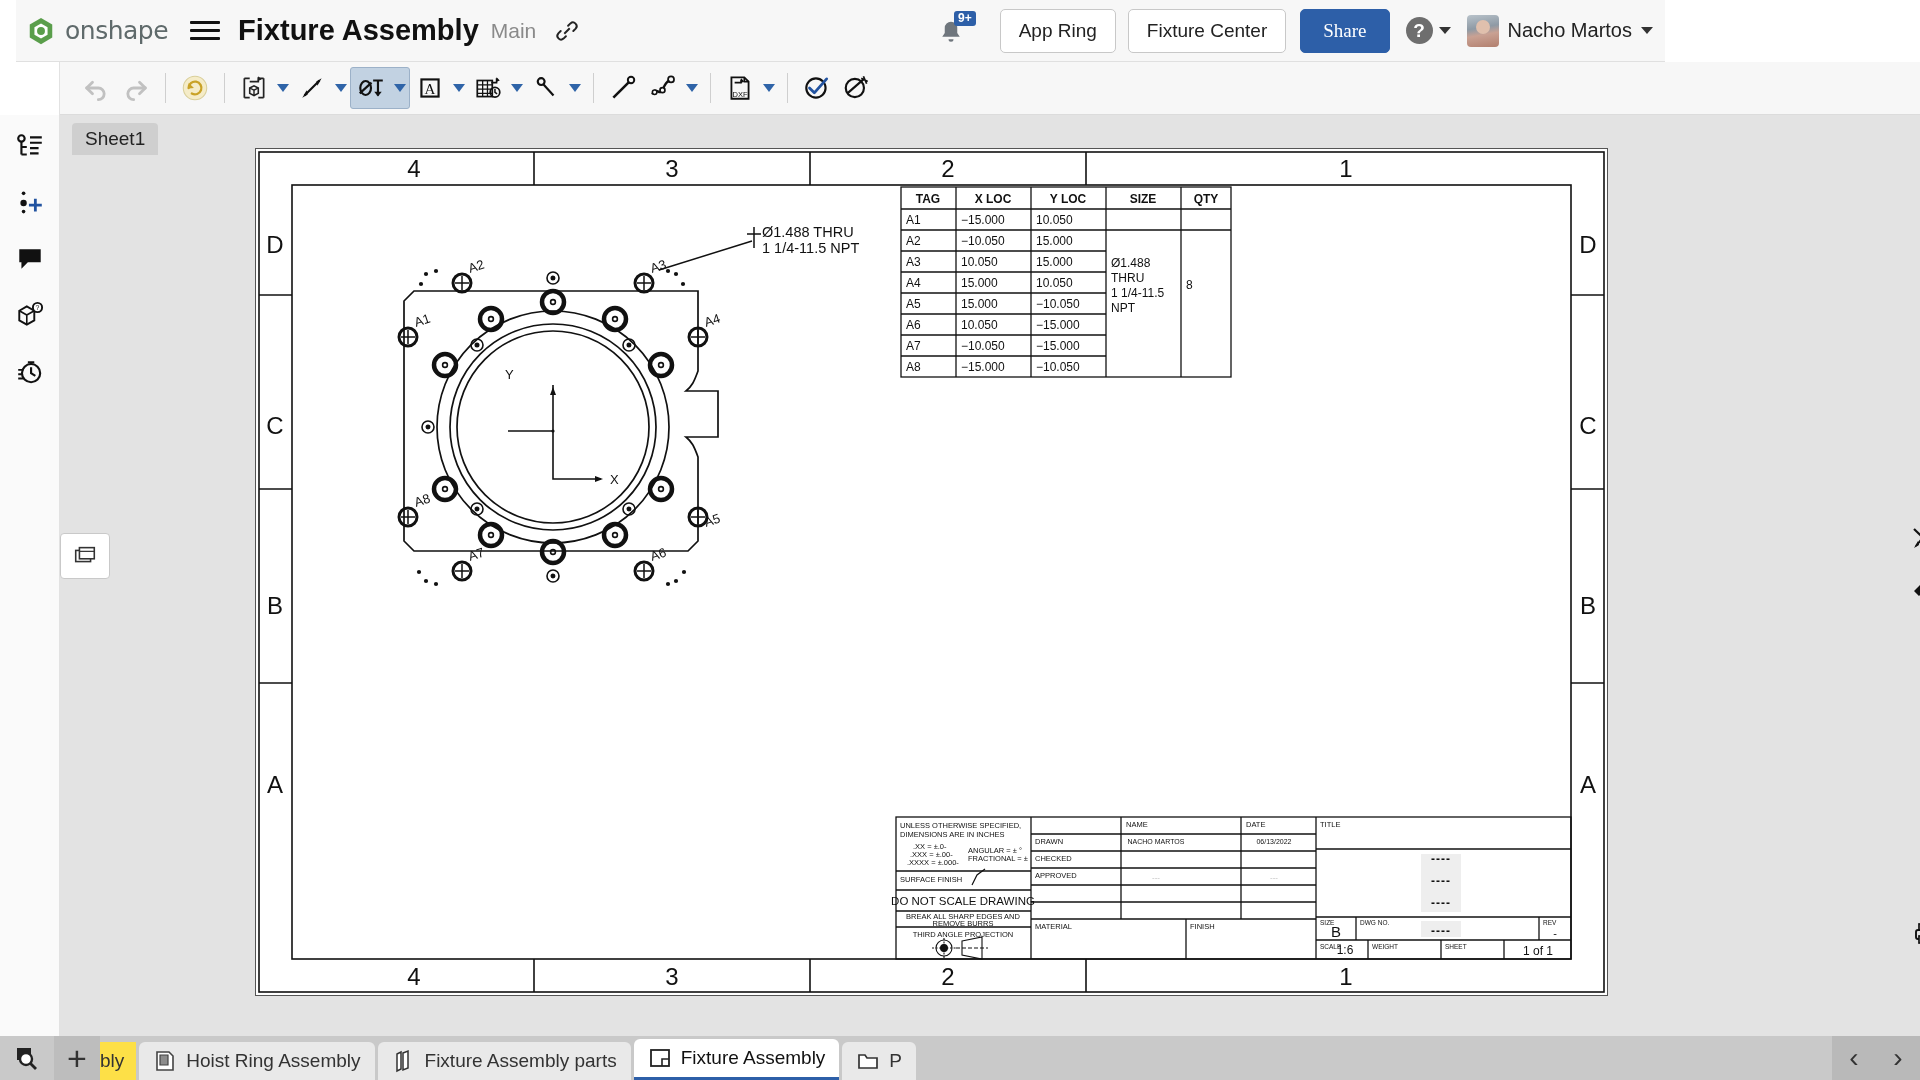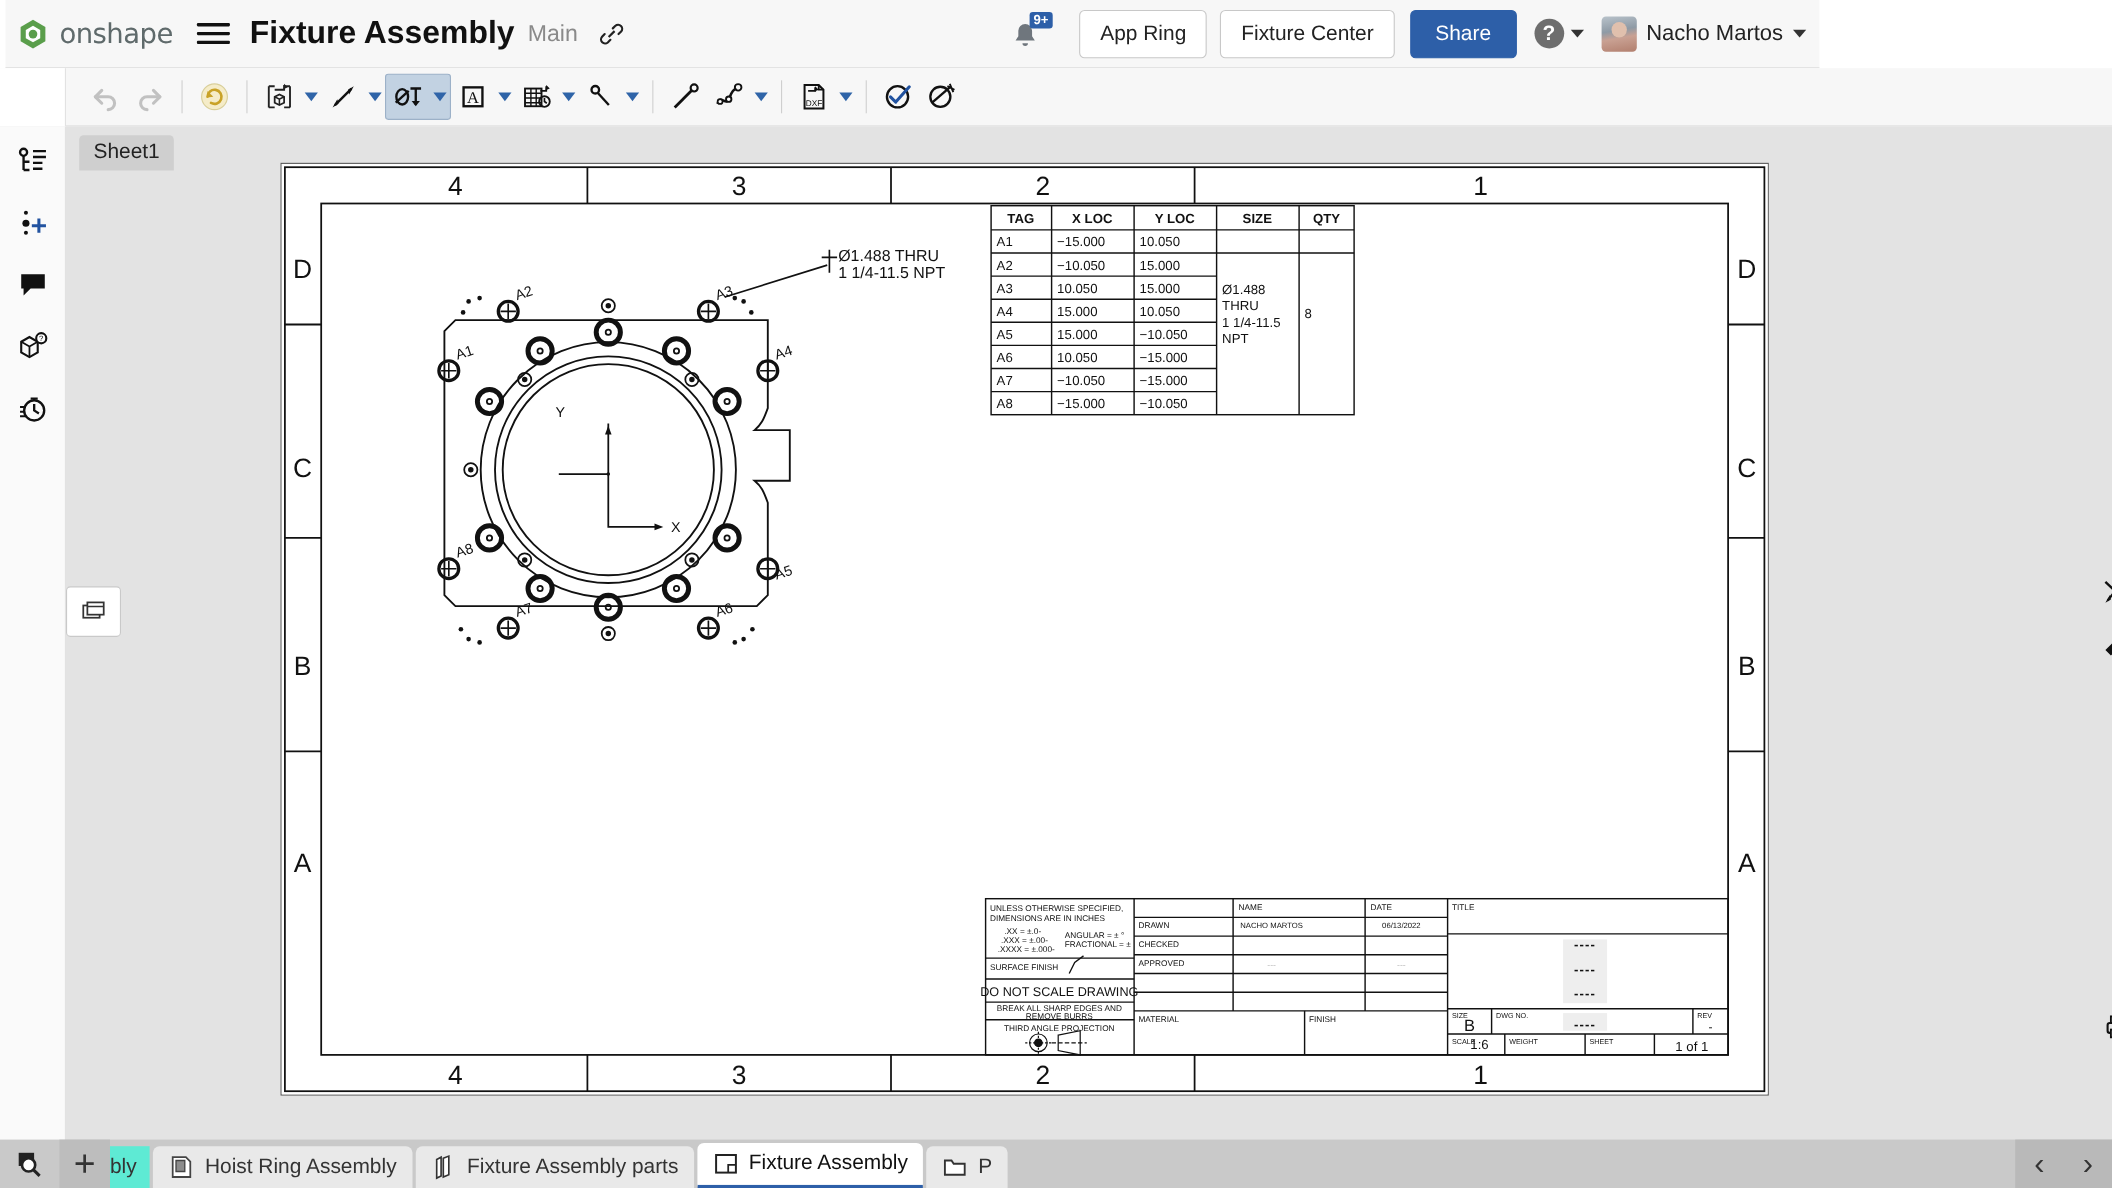--- a/index.html
+++ b/index.html
@@ -5,21 +5,21 @@
   * { box-sizing: border-box; margin: 0; padding: 0; }
   html, body {
     width: 1920px; height: 1080px;
     font-family: "Liberation Sans", sans-serif;
     background: #ffffff; overflow: hidden;
   }
   body { position: relative; }
 
   
   #topbar {
-    position: absolute; left: 5px; top: 0; width: 1649px; height: 62px;
+    position: absolute; left: 16px; top: 0; width: 1649px; height: 62px;
     background: #f7f7f7; border-bottom: 1px solid #e0e0e0;
     display: flex; align-items: center;
   }
   #brand { display: flex; align-items: center; gap: 9px; padding-left: 10px; }
   #brand .logo { width: 30px; height: 30px; }
   #brand .wordmark {
     font-size: 25px; color: #5f6a6b; letter-spacing: -0.5px;
     font-family: "DejaVu Sans", sans-serif;
   }
   #hamburger {
@@ -47,21 +47,21 @@
   }
   .tb-btn {
     border: 1px solid #c8c8c8; background: #fff; border-radius: 5px;
     height: 44px; padding: 0 18px; font-size: 19px; color: #222;
     display: flex; align-items: center; cursor: pointer; margin-left: 12px;
     white-space: nowrap;
   }
   #share-btn {
     background: #2d5fa8; color: #fff; border: 1px solid #2d5fa8;
     font-size: 19px; height: 44px; padding: 0 22px; border-radius: 5px;
-    display: flex; align-items: center; cursor: pointer; margin-left: 14px;
+    display: flex; align-items: center; cursor: pointer; margin-left: 14px; font-family: Liberation Serif, serif;
   }
   #help-wrap { display: flex; align-items: center; margin-left: 16px; cursor: pointer; gap: 6px; }
   #help-circle {
     width: 27px; height: 27px; border-radius: 50%; background: #6e6e6e; color: #fff;
     font-size: 19px; font-weight: bold; display: flex; align-items: center;
     justify-content: center;
   }
   .caret-dn {
     width: 0; height: 0; border-left: 6px solid transparent;
     border-right: 6px solid transparent; border-top: 7px solid #333;
@@ -149,21 +149,21 @@
     width: 46px; height: 44px; display: flex; align-items: center; justify-content: center;
     font-size: 34px; color: #333; cursor: pointer; flex: 0 0 auto;
     background: #bdbdbd;
   }
   .dtab {
     height: 38px; background: #e9e9e9; border-radius: 6px 6px 0 0;
     display: flex; align-items: center; gap: 9px; padding: 0 14px;
     font-size: 19px; color: #333; cursor: pointer; white-space: nowrap;
     margin-right: 3px; flex: 0 0 auto;
   }
-  .dtab.clipped { border-radius: 0; padding-left: 0; background:#5eead4; }
+  .dtab.clipped { border-radius: 0; padding-left: 0; background:#fde047; }
   .dtab.active {
     background: #fff; color: #111; border-bottom: 3px solid #2d5fa8; height: 41px;
   }
   .dtab .ticon { width: 24px; height: 24px; flex: 0 0 auto; }
   #tb-nav {
     margin-left: auto; display: flex; align-items: center; height: 44px;
     background: #b9b9b9; flex: 0 0 auto;
   }
   #tb-nav div {
     width: 44px; height: 44px; display: flex; align-items: center; justify-content: center;

